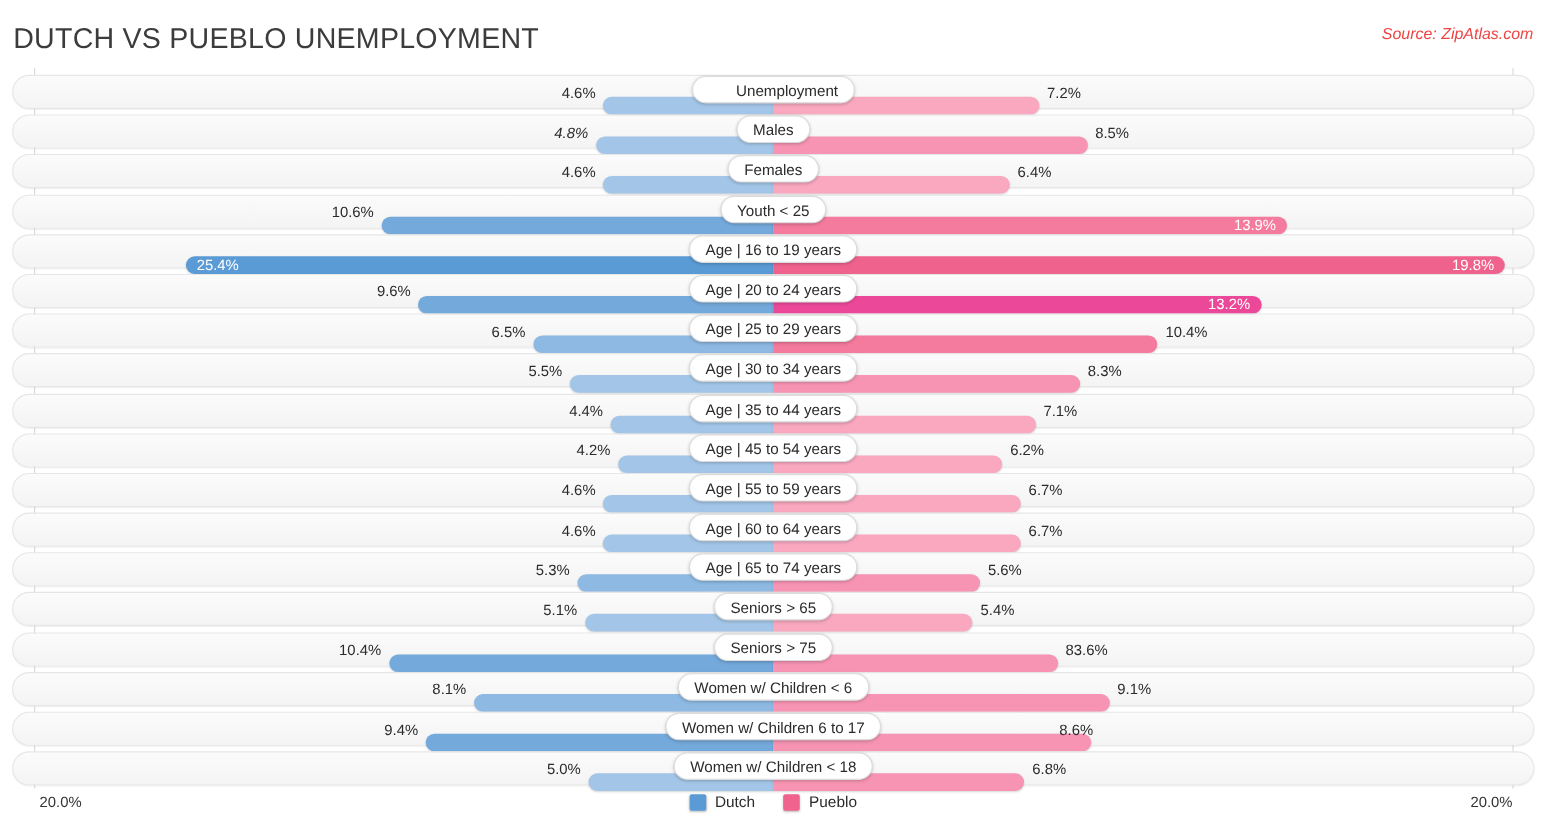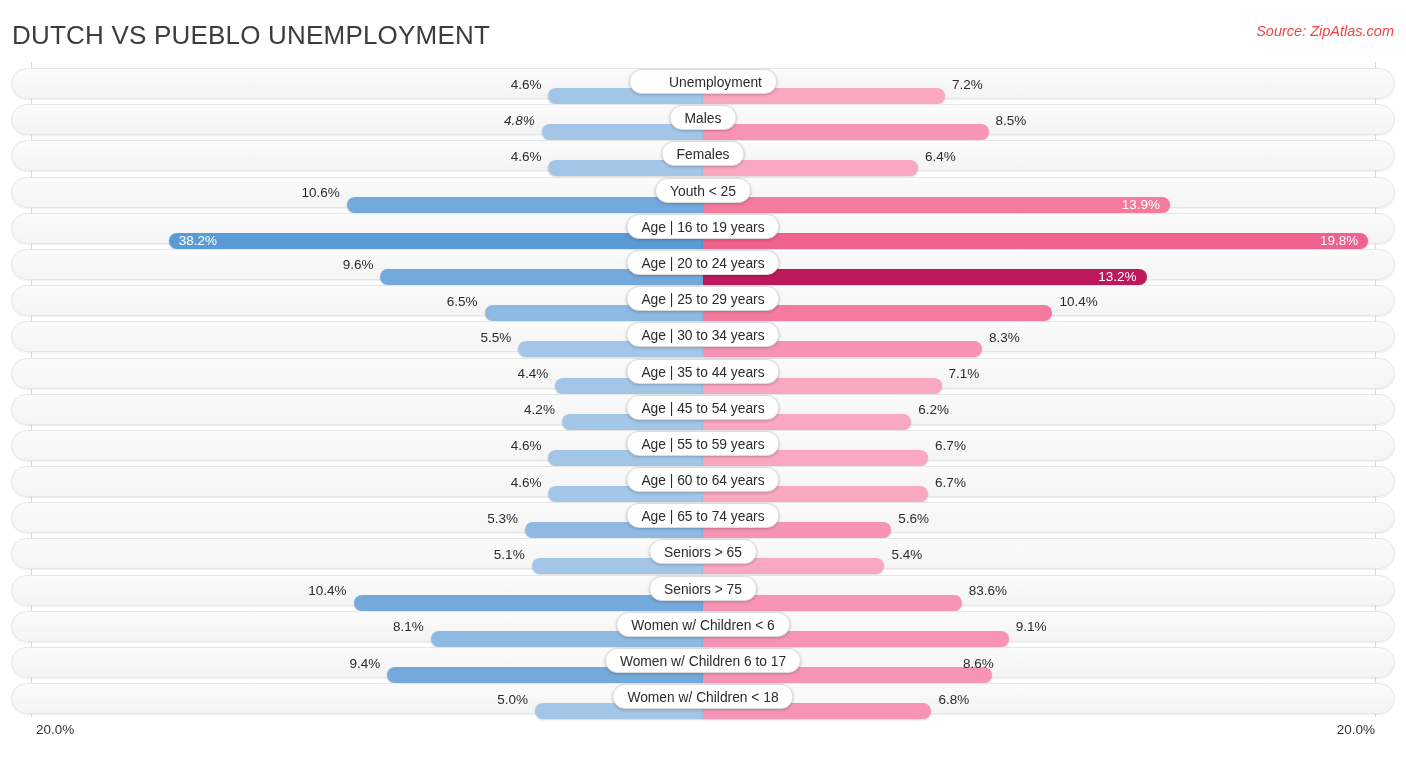--- a/index.html
+++ b/index.html
@@ -235,34 +235,34 @@
             <div class="bar bar-right" style="left: 703px; width: 467.04px; background: rgb(244, 122, 158);">
               <span class="val-in">13.9%</span>
             </div>
           </div>
           <div class="label-pill" style="left: 703px;">Youth &lt; 25</div>
         </div>
         <div class="row">
           <div class="track"></div>
           <div class="bars">
             <div class="bar bar-left" style="left: 168.76px; width: 534.24px; background: rgb(91, 155, 213);">
-              <span class="val-in">38.2%</span>
+              <span class="val-in">25.4%</span>
             </div>
             <div class="bar bar-right" style="left: 703px; width: 665.28px; background: rgb(240, 98, 142);">
               <span class="val-in">19.8%</span>
             </div>
           </div>
           <div class="label-pill" style="left: 703px;">Age | 16 to 19 years</div>
         </div>
         <div class="row">
           <div class="track"></div>
           <div class="bars">
             <div class="bar bar-left" style="left: 380.44px; width: 322.56px; background: rgb(116, 169, 220);"></div>
             <div class="val val-out-left" style="right: 1032.56px;">9.6%</div>
-            <div class="bar bar-right" style="left: 703px; width: 443.52px; background: #be185d;">
+            <div class="bar bar-right" style="left: 703px; width: 443.52px; background: #ec4899;">
               <span class="val-in">13.2%</span>
             </div>
           </div>
           <div class="label-pill" style="left: 703px;">Age | 20 to 24 years</div>
         </div>
         <div class="row">
           <div class="track"></div>
           <div class="bars">
             <div class="bar bar-left" style="left: 484.6px; width: 218.4px; background: rgb(141, 185, 226);"></div>
             <div class="val val-out-left" style="right: 928.4px;">6.5%</div>
@@ -380,15 +380,25 @@
             <div class="val val-out-right" style="left: 938.48px;">6.8%</div>
           </div>
           <div class="label-pill" style="left: 703px;">Women w/ Children &lt; 18</div>
         </div>
       </div>
   </div>
 
   <div class="footer">
     <div class="axis-left">20.0%</div>
     <div class="axis-right">20.0%</div>
+    <div class="legend" id="legend">
+        <div class="legend-item">
+          <span class="swatch" style="background: rgb(91, 155, 213);"></span>
+          <span>Dutch</span>
+        </div>
+        <div class="legend-item">
+          <span class="swatch" style="background: rgb(240, 99, 143);"></span>
+          <span>Pueblo</span>
+        </div>
+      </div>
   </div>
 
 </div>
 
 </body></html>

